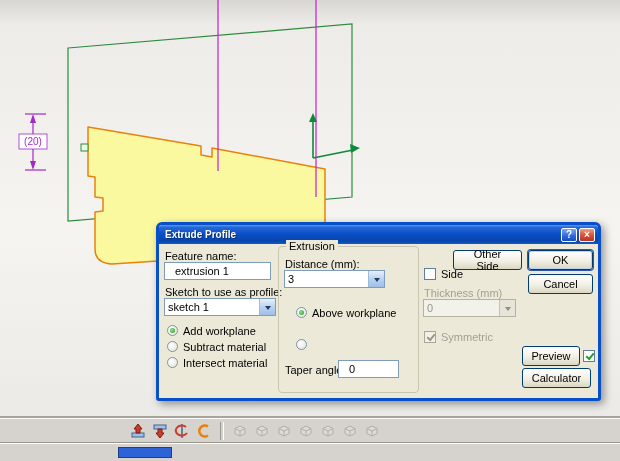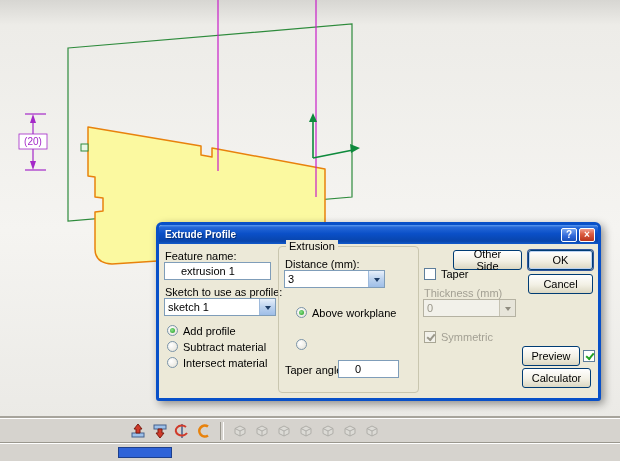--- a/index.html
+++ b/index.html
@@ -21,21 +21,21 @@
   .title-text{flex:1;color:#fff;font-weight:bold;font-size:10px;text-shadow:1px 1px 1px #072E74;padding-left:3px;}
   .tbtn{width:16px;height:14px;border-radius:2px;border:1px solid #fff;display:flex;align-items:center;
     justify-content:center;color:#fff;font-size:10px;font-weight:bold;cursor:pointer;box-sizing:border-box;line-height:1;}
   .tbtn.help{background:linear-gradient(180deg,#7AA7F0,#2E66D8 60%,#1A4FB8);}
   .tbtn.close{background:linear-gradient(180deg,#F0A090,#DD5F43 40%,#B8331C);}
 
   .lbl{position:absolute;font-size:11px;color:#000;white-space:nowrap;}
   .lbl.dis{color:#A3A094;}
 
   .xpinput{position:absolute;box-sizing:border-box;height:18px;border:1px solid #7F9DB9;background:#fff;
-    font-family:"Liberation Sans",sans-serif;font-size:11px;padding:1px 16px;outline:none;}
+    font-family:"Liberation Sans",sans-serif;font-size:11px;padding:1px 10px;outline:none;}
 
   .combo{position:absolute;height:18px;border:1px solid #7F9DB9;background:#fff;display:flex;box-sizing:border-box;}
   .combo-val{flex:1;min-width:0;border:0;outline:0;font-family:"Liberation Sans",sans-serif;font-size:11px;
     padding:1px 3px;background:transparent;}
   .combo-arrow{width:15px;flex:none;display:flex;align-items:center;justify-content:center;
     background:linear-gradient(180deg,#E8F0FB,#BCD2EE 50%,#9FBEE8);border-left:1px solid #9EBADB;cursor:pointer;}
   .tri{width:0;height:0;border:3px solid transparent;border-top:4px solid #1D3C66;margin-top:4px;}
   .combo.dis{background:#F2F1EA;border-color:#B5B2A2;}
   .combo.dis .combo-val{color:#9A978A;}
   .combo.dis .combo-arrow{background:#E7E5DA;border-left-color:#C5C2B2;}
@@ -125,21 +125,21 @@
     <div class="lbl" style="left:6px;top:61px">Sketch to use as profile:</div>
     <div class="combo" style="left:5px;top:73px;width:112px">
       <input class="combo-val" value="sketch 1" style="">
       <div class="combo-arrow">
           <span class="tri"></span>
         </div>
     </div>
 
     <div class="radio" style="left:8px;top:99px">
       <span class="radio-ind checked"></span>
-      <span class="rlabel">Add profile</span>
+      <span class="rlabel">Add workplane</span>
     </div>
     <div class="radio" style="left:8px;top:115px">
       <span class="radio-ind"></span>
       <span class="rlabel">Subtract material</span>
     </div>
     <div class="radio" style="left:8px;top:131px">
       <span class="radio-ind"></span>
       <span class="rlabel">Intersect material</span>
     </div>
 
@@ -161,21 +161,21 @@
     </div>
     <div class="lbl" style="left:126px;top:139px">Taper angle:</div>
     <input class="xpinput" style="left: 179px; top: 135px; width: 61px;" value="0">
 
     <button class="xpbtn" style="left:294px;top:25px;width:69px;height:19px">Other Side</button>
     <button class="xpbtn default" style="left:369px;top:25px;width:65px;height:20px">OK</button>
     <button class="xpbtn" style="left:369px;top:49px;width:65px;height:20px">Cancel</button>
 
     <div class="check" style="left:265px;top:42px">
       <span class="cb"></span>
-      <span class="rlabel">Taper</span>
+      <span class="rlabel">Side</span>
     </div>
     <div class="lbl dis" style="left:265px;top:62px">Thickness (mm)</div>
     <div class="combo dis" style="left:264px;top:74px;width:93px">
       <input class="combo-val" disabled="" value="0" style="">
       <div class="combo-arrow">
           <span class="tri"></span>
         </div>
     </div>
     <div class="check dis" style="left:265px;top:105px">
       <span class="cb checked">

